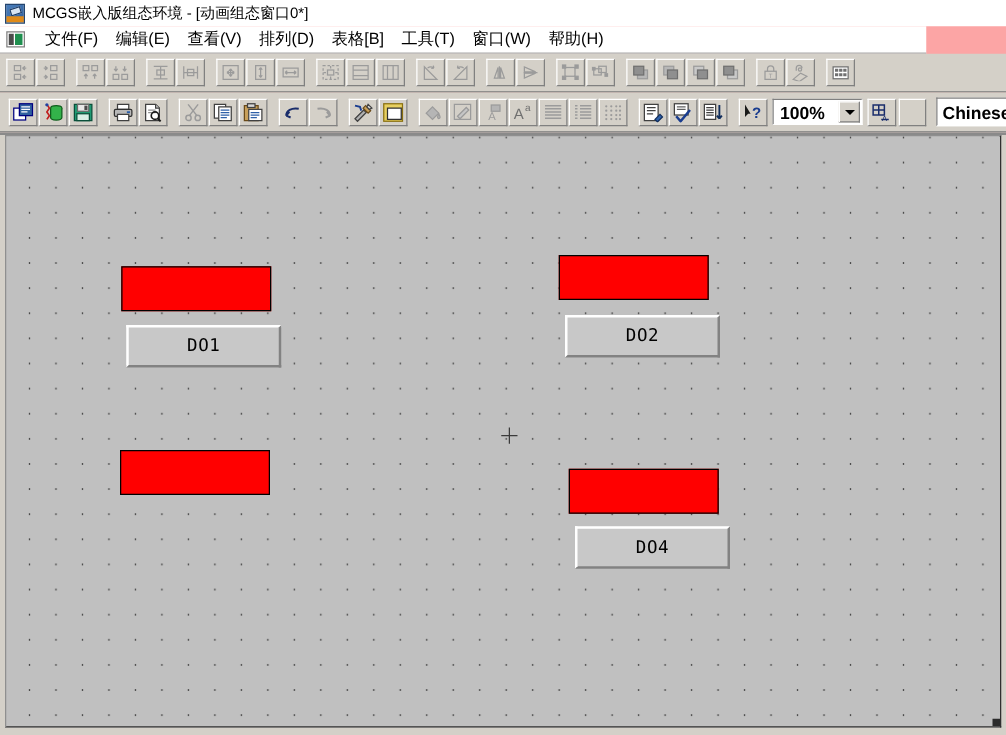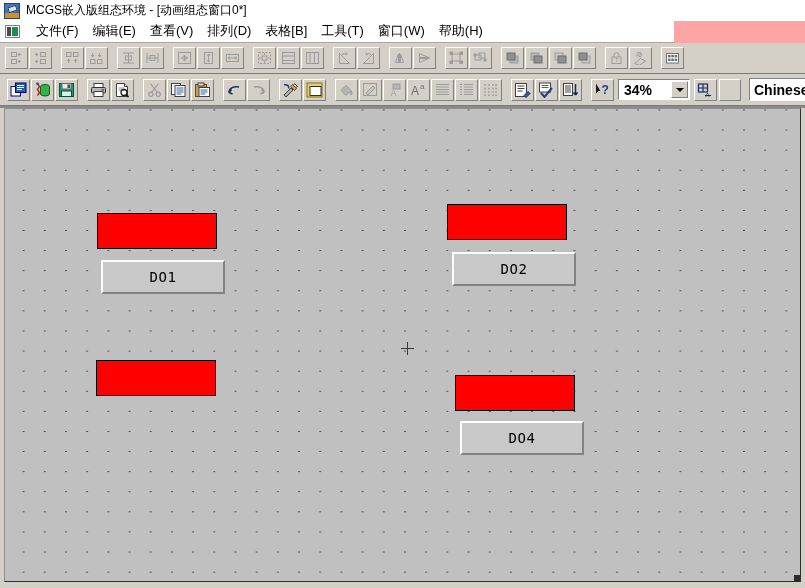--- a/index.html
+++ b/index.html
@@ -52,21 +52,21 @@
     font-size: 12px;
     color: #000000;
     margin-left: 6px;
     white-space: nowrap;
     font-family: "Liberation Sans", sans-serif;
   }
 
   
   .menubar {
     position: absolute; left: 0; top: 21px;
-    width: 674px; height: 22px;
+    width: 741px; height: 22px;
     background: #ffffff;
     display: flex; align-items: center;
     padding-left: 5px;
     box-sizing: border-box;
     border-bottom: 1px solid #a8a8a8;
   }
   .menu-sysicon {
     width: 15px; height: 13px;
     background: #ffffff;
     border: 1px solid #808080;
@@ -768,21 +768,21 @@
     <div class="tsep"></div>
 
     <div class="tbtn framed">
       <svg width="17" height="16" viewBox="0 0 17 16">
       <path d="M2 1.5v10l2.5-2.5h2L2 1.5z" fill="#1a1a1a"></path>
       <text x="7.5" y="12" font-size="12" font-weight="bold" fill="#1a3d8f" font-family="Liberation Sans">?</text>
         </svg>
     </div>
 
     <div class="zoomcombo">
-      <div class="zval">34%</div>
+      <div class="zval">100%</div>
       <div class="zarrow"></div>
     </div>
 
     <div class="tbtn framed">
       <svg width="17" height="16" viewBox="0 0 17 16">
           <g fill="none" stroke="#1a2d6b" stroke-width="1.2">
       <rect x="1.5" y="2" width="9" height="8"></rect>
             <path d="M1.5 6h9M6 2v8"></path>
       <path d="M8 13.5h6"></path>
           </g>

